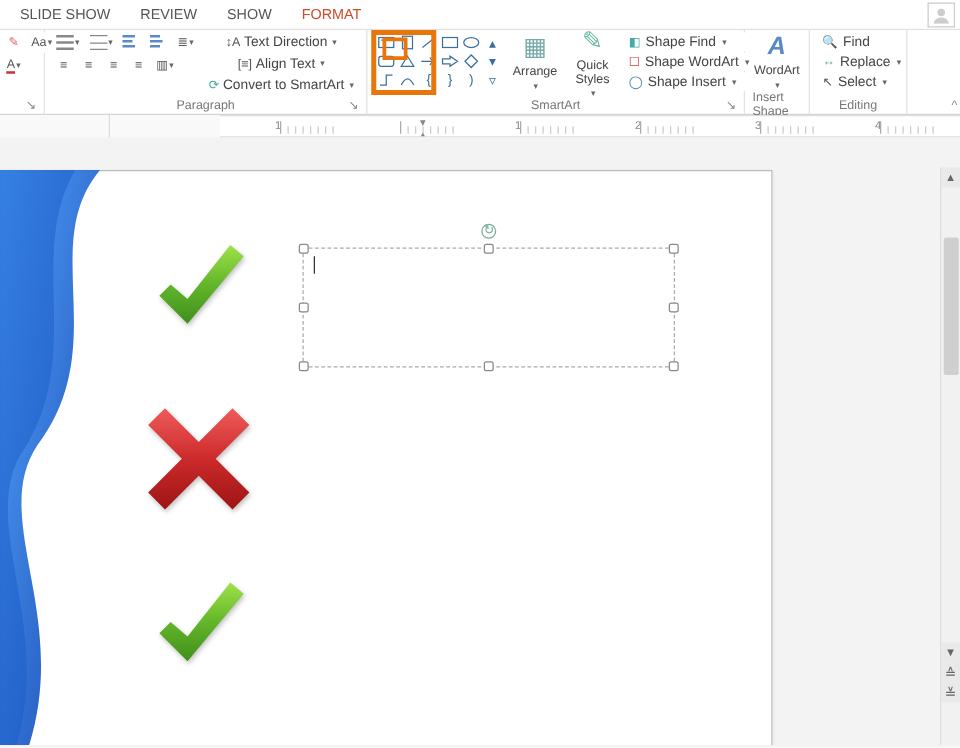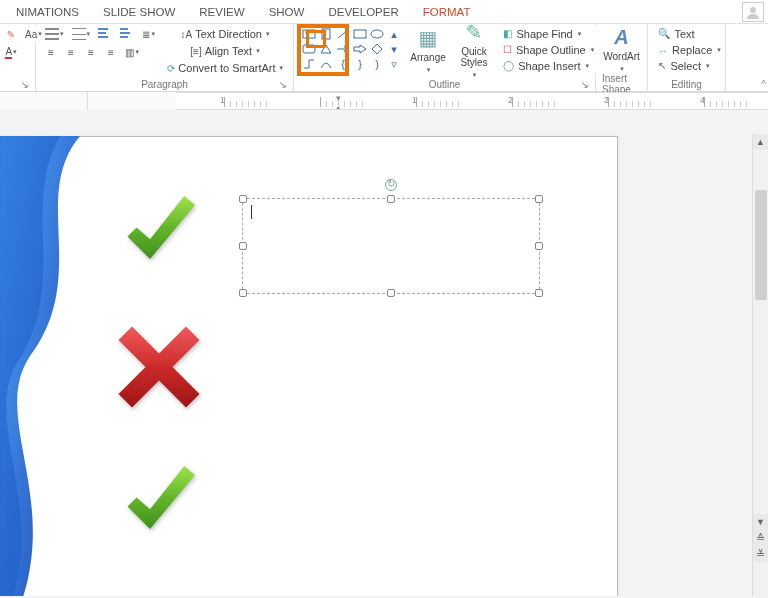--- a/index.html
+++ b/index.html
@@ -162,25 +162,23 @@
       <stop offset="1" stop-color="#9e1414"></stop>
     </linearGradient>
     <linearGradient id="gBlue" x1="0" y1="0" x2="1" y2="1">
       <stop offset="0" stop-color="#4aa0ff"></stop>
       <stop offset="1" stop-color="#0a3aa8"></stop>
     </linearGradient>
   </defs>
 </svg>
 
 <div class="tabs">
-  <div class="tab">NIMATIONS</div>
   <div class="tab">SLIDE SHOW</div>
   <div class="tab">REVIEW</div>
   <div class="tab">SHOW</div>
-  <div class="tab">DEVELOPER</div>
   <div class="tab" data-selected="true">FORMAT</div>
   <div class="user-box">
     <svg width="14" height="14" viewBox="0 0 14 14">
         <circle cx="7" cy="5" r="3" fill="#ccc"></circle>
         <path d="M1 14c0-3 3-5 6-5s6 2 6 5" fill="#ccc"></path>
       </svg>
   </div>
 </div>
 
 <div class="ribbon">
@@ -366,32 +364,32 @@
 Styles</span> <span class="dd">▾</span></span>
       </div>
       <div class="col shape-opts" style="gap:1px">
         <div class="btn">
             <span style="color:#4aa">◧</span>
             <span class="txt">Shape Find</span>
             <span class="dd">▾</span>
           </div>
         <div class="btn">
             <span style="color:#c44">☐</span>
-            <span class="txt">Shape Outline</span>
+            <span class="txt">Shape WordArt</span>
             <span class="dd">▾</span>
           </div>
         <div class="btn">
             <span style="color:#58a">◯</span>
             <span class="txt">Shape Insert</span>
             <span class="dd">▾</span>
           </div>
       </div>
     </div>
     <div class="group-label-row">
-        <span>Outline</span>
+        <span>SmartArt</span>
         <span class="launcher">↘</span>
       </div>
   </div>
 
   <div class="group" style="width:52px">
     <div class="group-body" style="justify-content:center">
       <div class="vbtn btn">
         <span class="ic" style="font-style:italic;font-weight:bold;color:#5a8ac6">A</span>
         <span class="lbl"><span>WordArt</span><br><span class="dd">▾</span></span>
       </div>
@@ -399,21 +397,21 @@
     <div class="group-label-row">
         <span>Insert Shape</span>
       </div>
   </div>
 
   <div class="group" style="width:78px">
     <div class="group-body">
       <div class="editing-col">
         <div class="btn">
             <span>🔍</span>
-            <span class="txt">Text</span>
+            <span class="txt">Find</span>
           </div>
         <div class="btn">
             <span style="color:#5a8">↔</span>
             <span class="txt">Replace</span>
             <span class="dd">▾</span>
           </div>
         <div class="btn">
             <span>↖</span>
             <span class="txt">Select</span>
             <span class="dd">▾</span>

